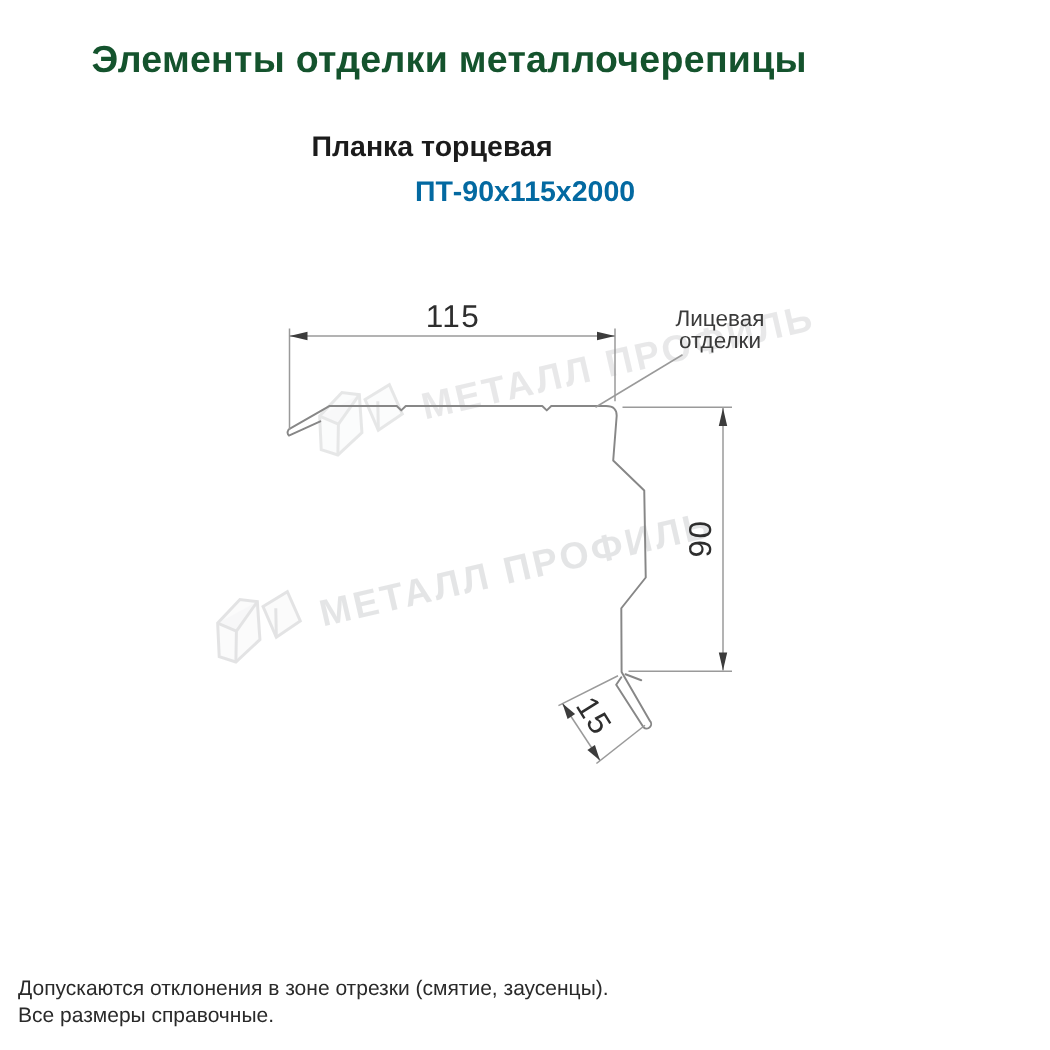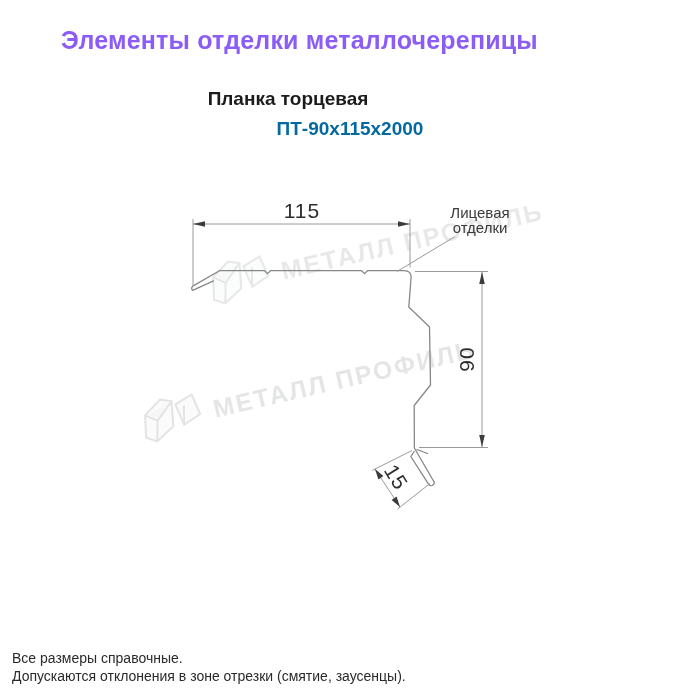--- a/index.html
+++ b/index.html
@@ -3,21 +3,21 @@
 <meta charset="utf-8">
 <style>
   html,body{margin:0;padding:0;}
   body{
     width:700px;height:700px;position:relative;background:#ffffff;
     font-family:"Liberation Sans","DejaVu Sans",sans-serif;
     overflow:hidden;
   }
   .page-title{
     position:absolute;top:26px;left:0;width:599px;text-align:center;
-    font-size:25px;font-weight:bold;color:#8b5cf6;letter-spacing:0.2px;
+    font-size:25px;font-weight:bold;color:#14532d;letter-spacing:0.2px;
   }
   .product-name{
     position:absolute;top:88px;left:0;width:576px;text-align:center;
     font-size:19px;font-weight:bold;color:#1b1b1b;
   }
   .product-code{
     position:absolute;top:118px;left:0;width:700px;text-align:center;
     font-size:19px;font-weight:bold;color:#0369a1;
   }
   .face-side-label{
@@ -118,15 +118,15 @@
 
   <line class="thin" x1="455" y1="236.5" x2="397" y2="271.5"></line>
 </svg>
 
 <div class="face-side-label">
   <div>Лицевая</div>
   <div>отделки</div>
 </div>
 
 <div class="footer-notes">
+  <div>Допускаются отклонения в зоне отрезки (смятие, заусенцы).</div>
   <div>Все размеры справочные.</div>
-  <div>Допускаются отклонения в зоне отрезки (смятие, заусенцы).</div>
 </div>
 
 </body></html>

